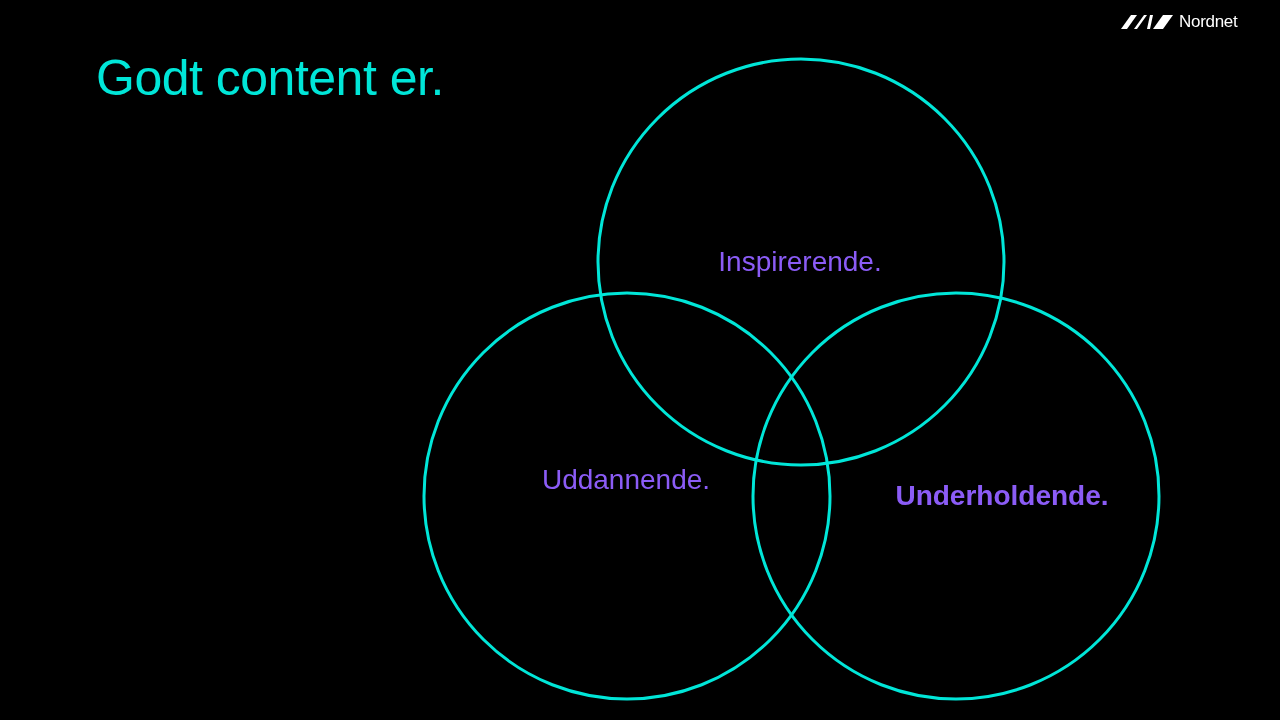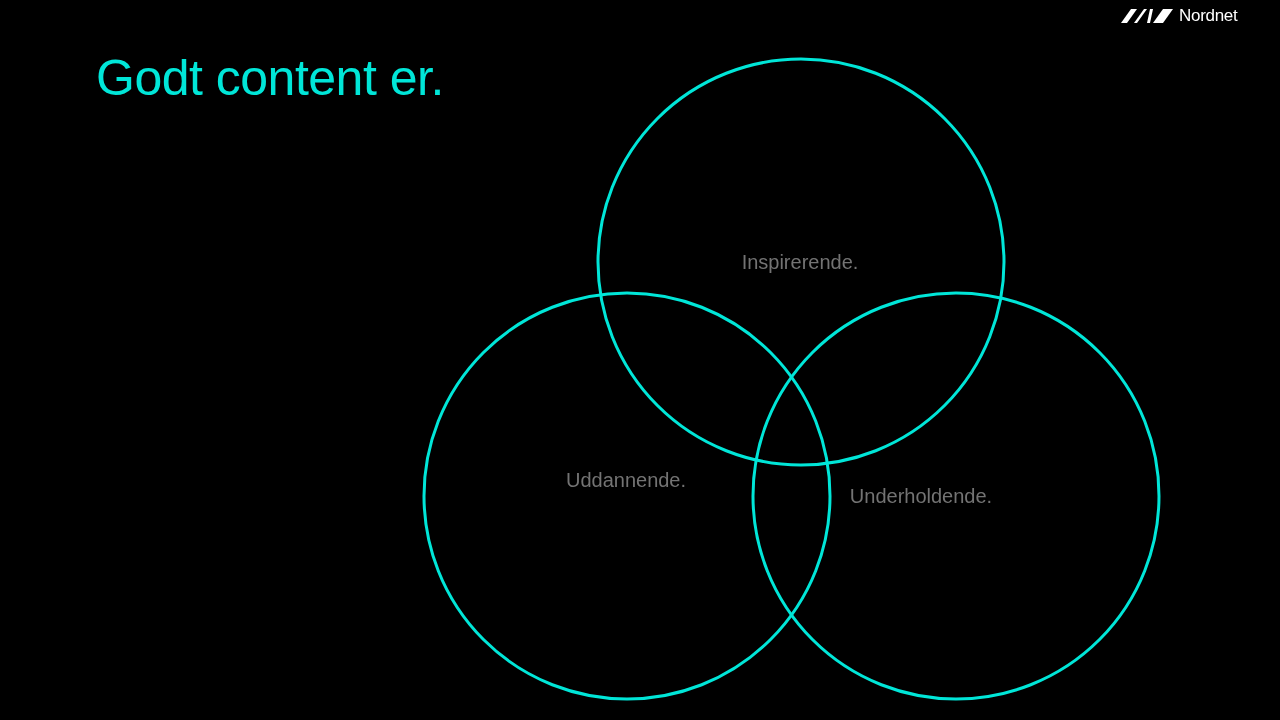--- a/index.html
+++ b/index.html
@@ -1,21 +1,21 @@
 <!DOCTYPE html>
 <html><head>
 <meta charset="utf-8">
 <style>
   html, body { margin:0; padding:0; background:#000; }
   body { width:1280px; height:720px; position:relative; overflow:hidden; font-family:"Liberation Sans", sans-serif; }
   .title { position:absolute; left:96px; top:48px; font-size:50px; color:#00e6d8; letter-spacing:-0.5px; line-height:60px; white-space:nowrap;text-align:center; }
-  .logo { position:absolute; left:1121px; top:6px; display:flex; align-items:center; gap:6px; }
+  .logo { position:absolute; left:1121px; top:12px; display:flex; align-items:center; gap:6px; }
   .logo-text { color:#fff; font-size:17px; line-height:20px; letter-spacing:-0.3px; }
   .venn { position:absolute; left:0; top:0; }
-  .label { position:absolute; color:#737373; font-size:20px; line-height:24px; transform:translate(-50%,-50%); white-space:nowrap; }
+  .label { position:absolute; color:#8b5cf6; font-size:28px; line-height:24px; transform:translate(-50%,-50%); white-space:nowrap; }
 </style>
 </head>
 <body>
 
 <div class="title">Godt content er.</div>
 
 <div class="logo">
   <svg width="52" height="14" viewBox="0 0 52 14">
     <polygon points="0,14 10,0 16,0 6,14" fill="#fff"></polygon>
     <polygon points="13,14 23,0 26,0 16,14" fill="#fff"></polygon>
@@ -26,13 +26,13 @@
 </div>
 
 <svg class="venn" width="1280" height="720">
   <circle cx="801" cy="262" r="203" fill="none" stroke="#00e6d8" stroke-width="3"></circle>
   <circle cx="627" cy="496" r="203" fill="none" stroke="#00e6d8" stroke-width="3"></circle>
   <circle cx="956" cy="496" r="203" fill="none" stroke="#00e6d8" stroke-width="3"></circle>
 </svg>
 
 <div class="label" style="left:800px; top:262px;">Inspirerende.</div>
 <div class="label" style="left:626px; top:480px;">Uddannende.</div>
-<div class="label" style="left:921px; top:496px;">Underholdende.</div>
+<div class="label" style="left:1002px; top:496px;font-weight:bold;">Underholdende.</div>
 
 </body></html>

